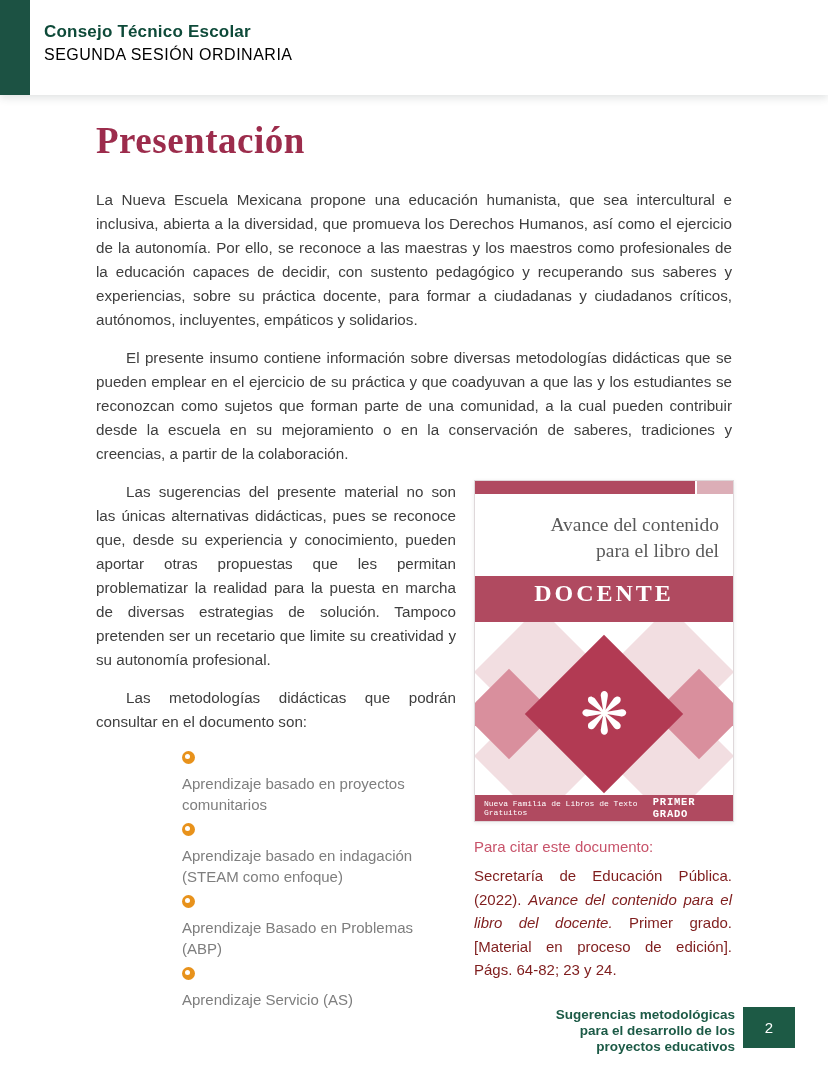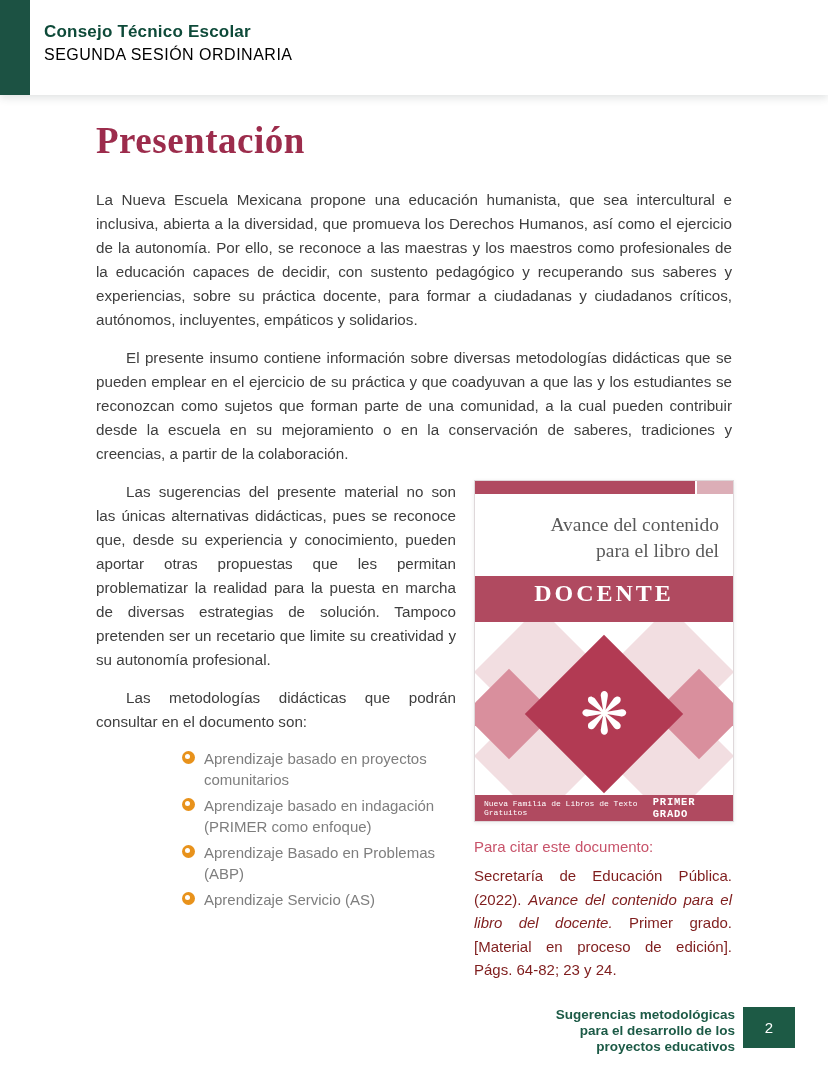--- a/index.html
+++ b/index.html
@@ -21,21 +21,21 @@
   .doc-title{font-family:"Liberation Serif",serif;font-size:37px;color:#9C2C4C;
     margin:0 0 26px 0;font-weight:bold;letter-spacing:.5px;}
   .body-par{font-size:15.2px;line-height:24px;color:#3E3E3E;text-align:justify;margin:0 0 14px 0;}
   .indent{text-indent:30px;}
 
   .two-col{display:flex;gap:18px;margin-top:14px;}
   .col-left{width:360px;}
   .col-right{width:258px;}
 
   .bullet-list{list-style:none;margin:8px 0 0 86px;padding:0;}
-  .bullet-item{display:flex;gap:9px;margin-bottom:5px;font-size:15px;line-height:21px;color:#7E7E7E;}
+  .bullet-item{display:flex;gap:9px;margin-bottom:5px;font-size:15px;line-height:21px;color:#7E7E7E;flex-direction:column;}
   .bullet-icon{flex:0 0 13px;width:13px;height:13px;border-radius:50%;background:#E8921B;margin-top:3px;position:relative;}
   .bullet-icon::after{content:"";position:absolute;width:5px;height:5px;border-radius:50%;background:#fff;left:3px;top:3px;}
 
   
   .book-cover{width:258px;height:340px;background:#fff;border:1px solid #DFD8DA;
     box-shadow:0 1px 4px rgba(0,0,0,0.08);display:flex;flex-direction:column;}
   .cover-topbar{display:flex;height:13px;}
   .tb-main{flex:1;background:#B04A60;}
   .tb-light{width:36px;background:#DCAEB7;margin-left:2px;}
   .cover-title{margin-top:18px;padding-right:14px;text-align:right;
@@ -92,21 +92,21 @@
       <p class="body-par indent">Las sugerencias del presente material no son las únicas alternativas didácticas, pues se reconoce que, desde su experiencia y conocimiento, pueden aportar otras propuestas que les permitan problematizar la realidad para la puesta en marcha de diversas estrategias de solución. Tampoco pretenden ser un recetario que limite su creatividad y su autonomía profesional.</p>
       <p class="body-par indent">Las metodologías didácticas que podrán consultar en el documento son:</p>
 
       <ul class="bullet-list">
         <li class="bullet-item">
           <span class="bullet-icon"></span>
           <span class="bullet-text">Aprendizaje basado en proyectos comunitarios</span>
         </li>
         <li class="bullet-item">
           <span class="bullet-icon"></span>
-          <span class="bullet-text">Aprendizaje basado en indagación (PRIMER como enfoque)</span>
+          <span class="bullet-text">Aprendizaje basado en indagación (STEAM como enfoque)</span>
         </li>
         <li class="bullet-item">
           <span class="bullet-icon"></span>
           <span class="bullet-text">Aprendizaje Basado en Problemas (ABP)</span>
         </li>
         <li class="bullet-item">
           <span class="bullet-icon"></span>
           <span class="bullet-text">Aprendizaje Servicio (AS)</span>
         </li>
       </ul>

